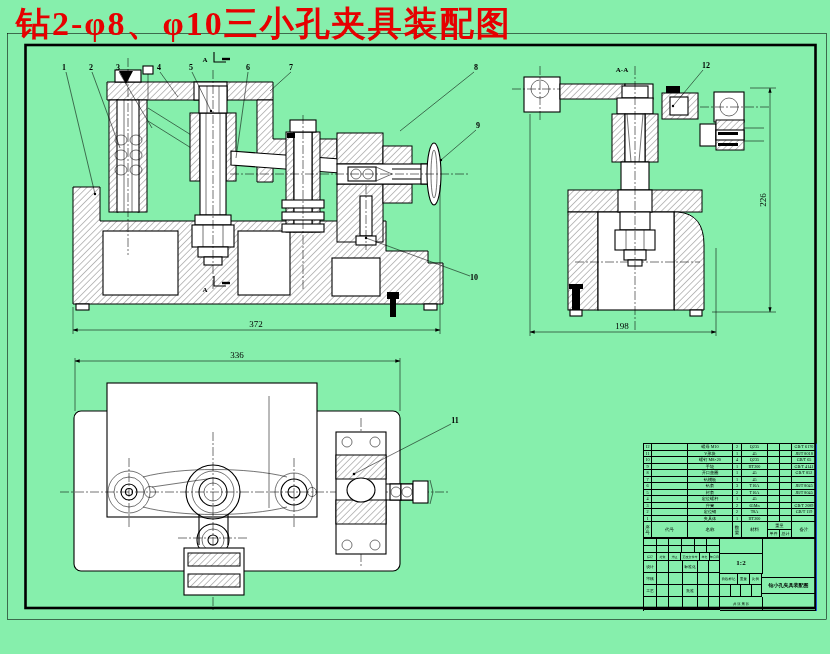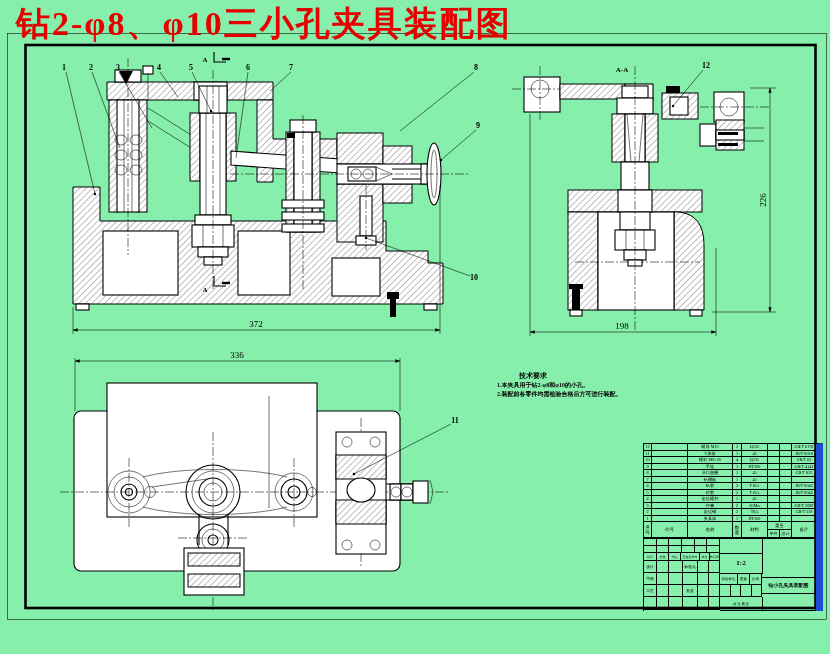--- a/index.html
+++ b/index.html
@@ -19,21 +19,21 @@
   svg text{fill:#000;font-family:"Liberation Serif",serif;}
   svg .dtxt{font-size:9px;text-anchor:middle;}
   svg .ctxt{font-size:8px;font-weight:bold;text-anchor:middle;}
   svg .stxt{font-size:7px;font-weight:bold;text-anchor:middle;}
   
   #notes{position:absolute;left:497px;top:372px;width:170px;z-index:4;}
   #notes .nh{font-size:7px;font-weight:bold;margin-left:22px;line-height:9px;}
   #notes .nl{font-size:6px;line-height:9px;white-space:nowrap;font-weight:bold;}
   
   #plist{position:absolute;left:643px;top:443px;width:172px;z-index:4;
-         border-left:1px solid #000;border-top:1px solid #000;border-right:7px solid #1d4ed8;
+         border-left:1px solid #000;border-top:1px solid #000;border-right:1px solid #1d4ed8;
          font-family:"Liberation Serif",serif;}
   .prow{display:grid;grid-template-columns:8px 36px 45px 9px 26px 12px 12px 24px;
         height:6.5px;}
   .prow .c{border-right:.5px solid #000;border-bottom:.5px solid #000;
            font-size:4.2px;line-height:6.5px;text-align:center;overflow:hidden;white-space:nowrap;}
   .prow .c:last-child{border-right:none;}
   #phead{display:grid;grid-template-columns:8px 36px 45px 9px 26px 24px 24px;height:15px;
          border-bottom:1px solid #000;}
   #phead .hc{border-right:.5px solid #000;font-size:4.5px;text-align:center;
              display:flex;align-items:center;justify-content:center;overflow:hidden;}
@@ -344,25 +344,20 @@
       <circle class="tn" cx="407" cy="492" r="5"></circle>
       <rect class="wt" x="413" y="481" width="15" height="22"></rect>
       <path class="tn" d="M430,480 L433,492 L430,504"></path>
 
       <line class="tn" x1="451" y1="424" x2="354" y2="474"></line>
       <circle class="dk" cx="354" cy="474" r="1.3"></circle>
       <text class="ctxt" x="455" y="423">11</text>
     </g>
   </svg>
 
-  <div id="notes">
-    <div class="nh">技术要求</div>
-    <div class="nl">1.本夹具用于钻2-φ8和φ10的小孔。</div>
-    <div class="nl">2.装配前各零件均需检验合格后方可进行装配。</div>
-  </div>
 
   <div id="plist">
     <div id="pitems">
 
         <div class="prow">
           <span class="c">12</span>
           <span class="c"></span>
           <span class="c">螺母 M10</span>
           <span class="c">2</span>
           <span class="c">Q235</span>

